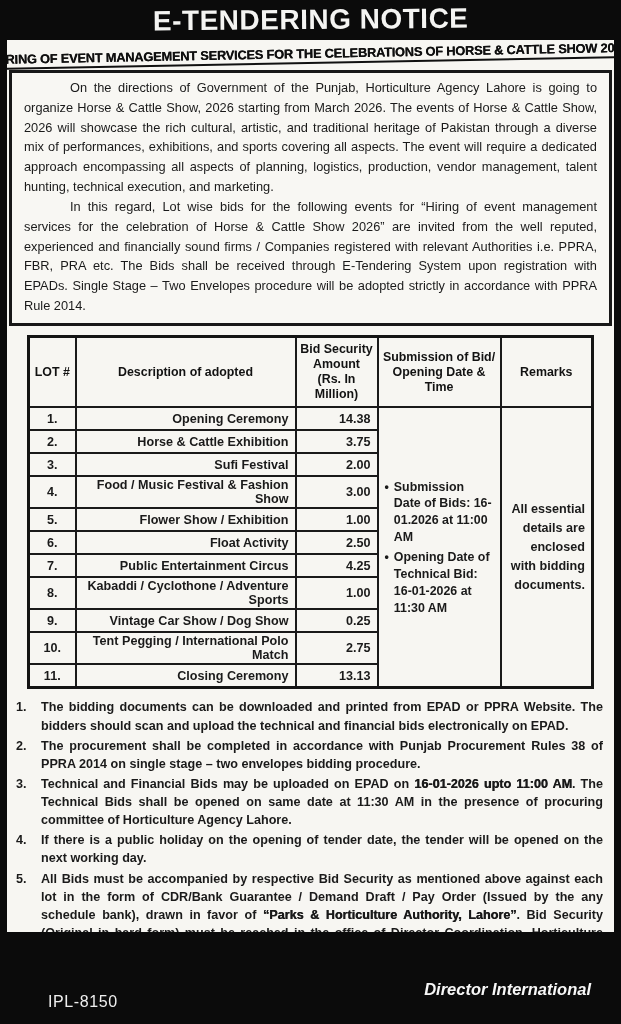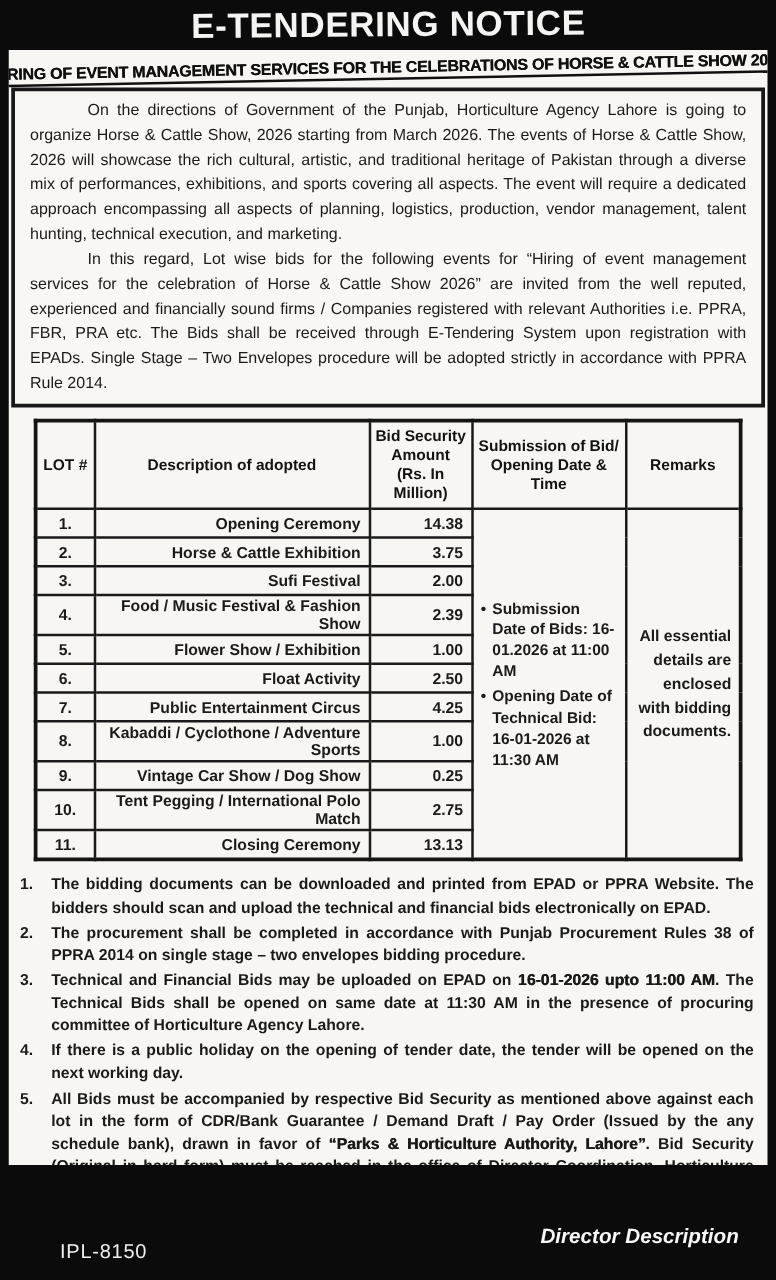--- a/index.html
+++ b/index.html
@@ -148,21 +148,21 @@
               <td class="c-amt">3.75</td>
             </tr>
             <tr>
               <td class="c-lot">3.</td>
               <td class="c-desc">Sufi Festival</td>
               <td class="c-amt">2.00</td>
             </tr>
             <tr>
               <td class="c-lot">4.</td>
               <td class="c-desc">Food / Music Festival &amp; Fashion Show</td>
-              <td class="c-amt">2.39</td>
+              <td class="c-amt">3.00</td>
             </tr>
             <tr>
               <td class="c-lot">5.</td>
               <td class="c-desc">Flower Show / Exhibition</td>
               <td class="c-amt">1.00</td>
             </tr>
             <tr>
               <td class="c-lot">6.</td>
               <td class="c-desc">Float Activity</td>
               <td class="c-amt">2.50</td>
@@ -216,21 +216,21 @@
         <div class="note">
           <span class="note-num">5.</span>
           <span class="note-text"><span>All Bids must be accompanied by respective Bid Security as mentioned above against each lot in the form of CDR/Bank Guarantee / Demand Draft / Pay Order (Issued by the any schedule bank), drawn in favor of </span><span class="b">“Parks &amp; Horticulture Authority, Lahore”</span><span>. Bid Security (Original in hard form) must be reached in the office of Director Coordination, Horticulture Agency Lahore, Jillani Park Jail Road Lahore before closing time of bid submission.</span></span>
         </div>
       </div>
 
   </div>
 
   <div class="footer">
     <div class="sig">
-      <div>Director Description</div>
+      <div>Director International</div>
       
       
       
     </div>
     <div class="ref">IPL-8150</div>
   </div>
 
 </div>
 
 </body></html>

